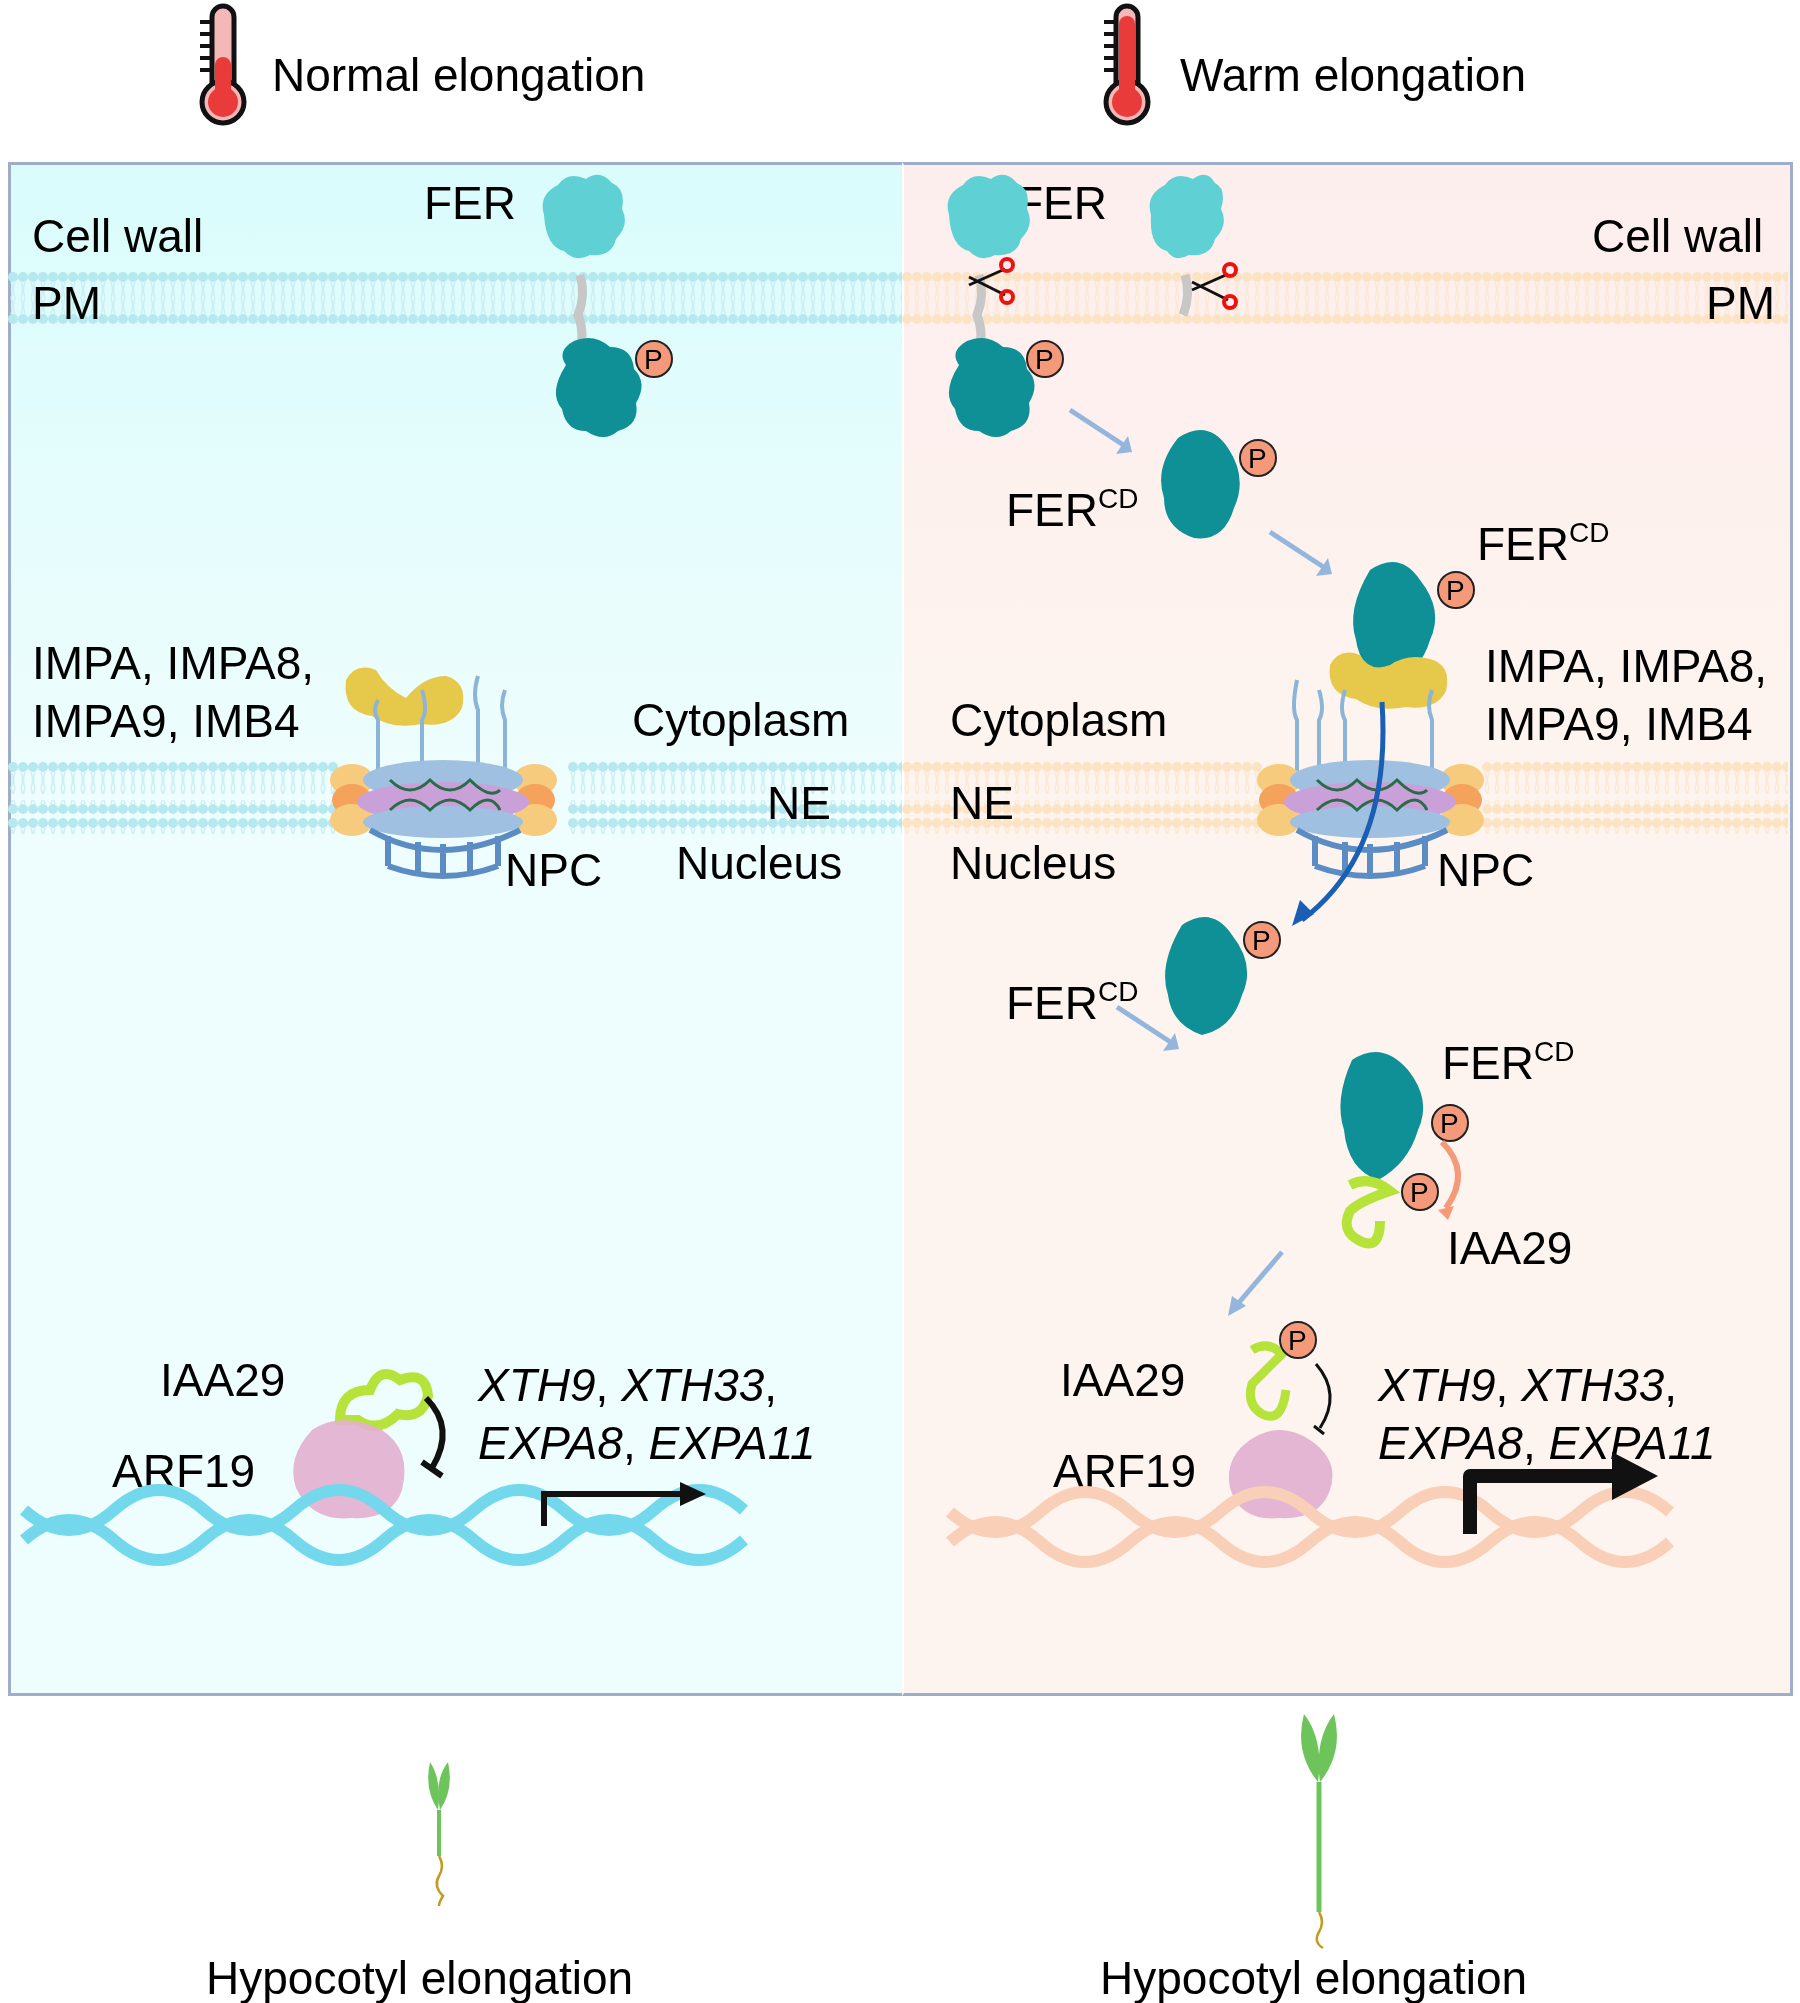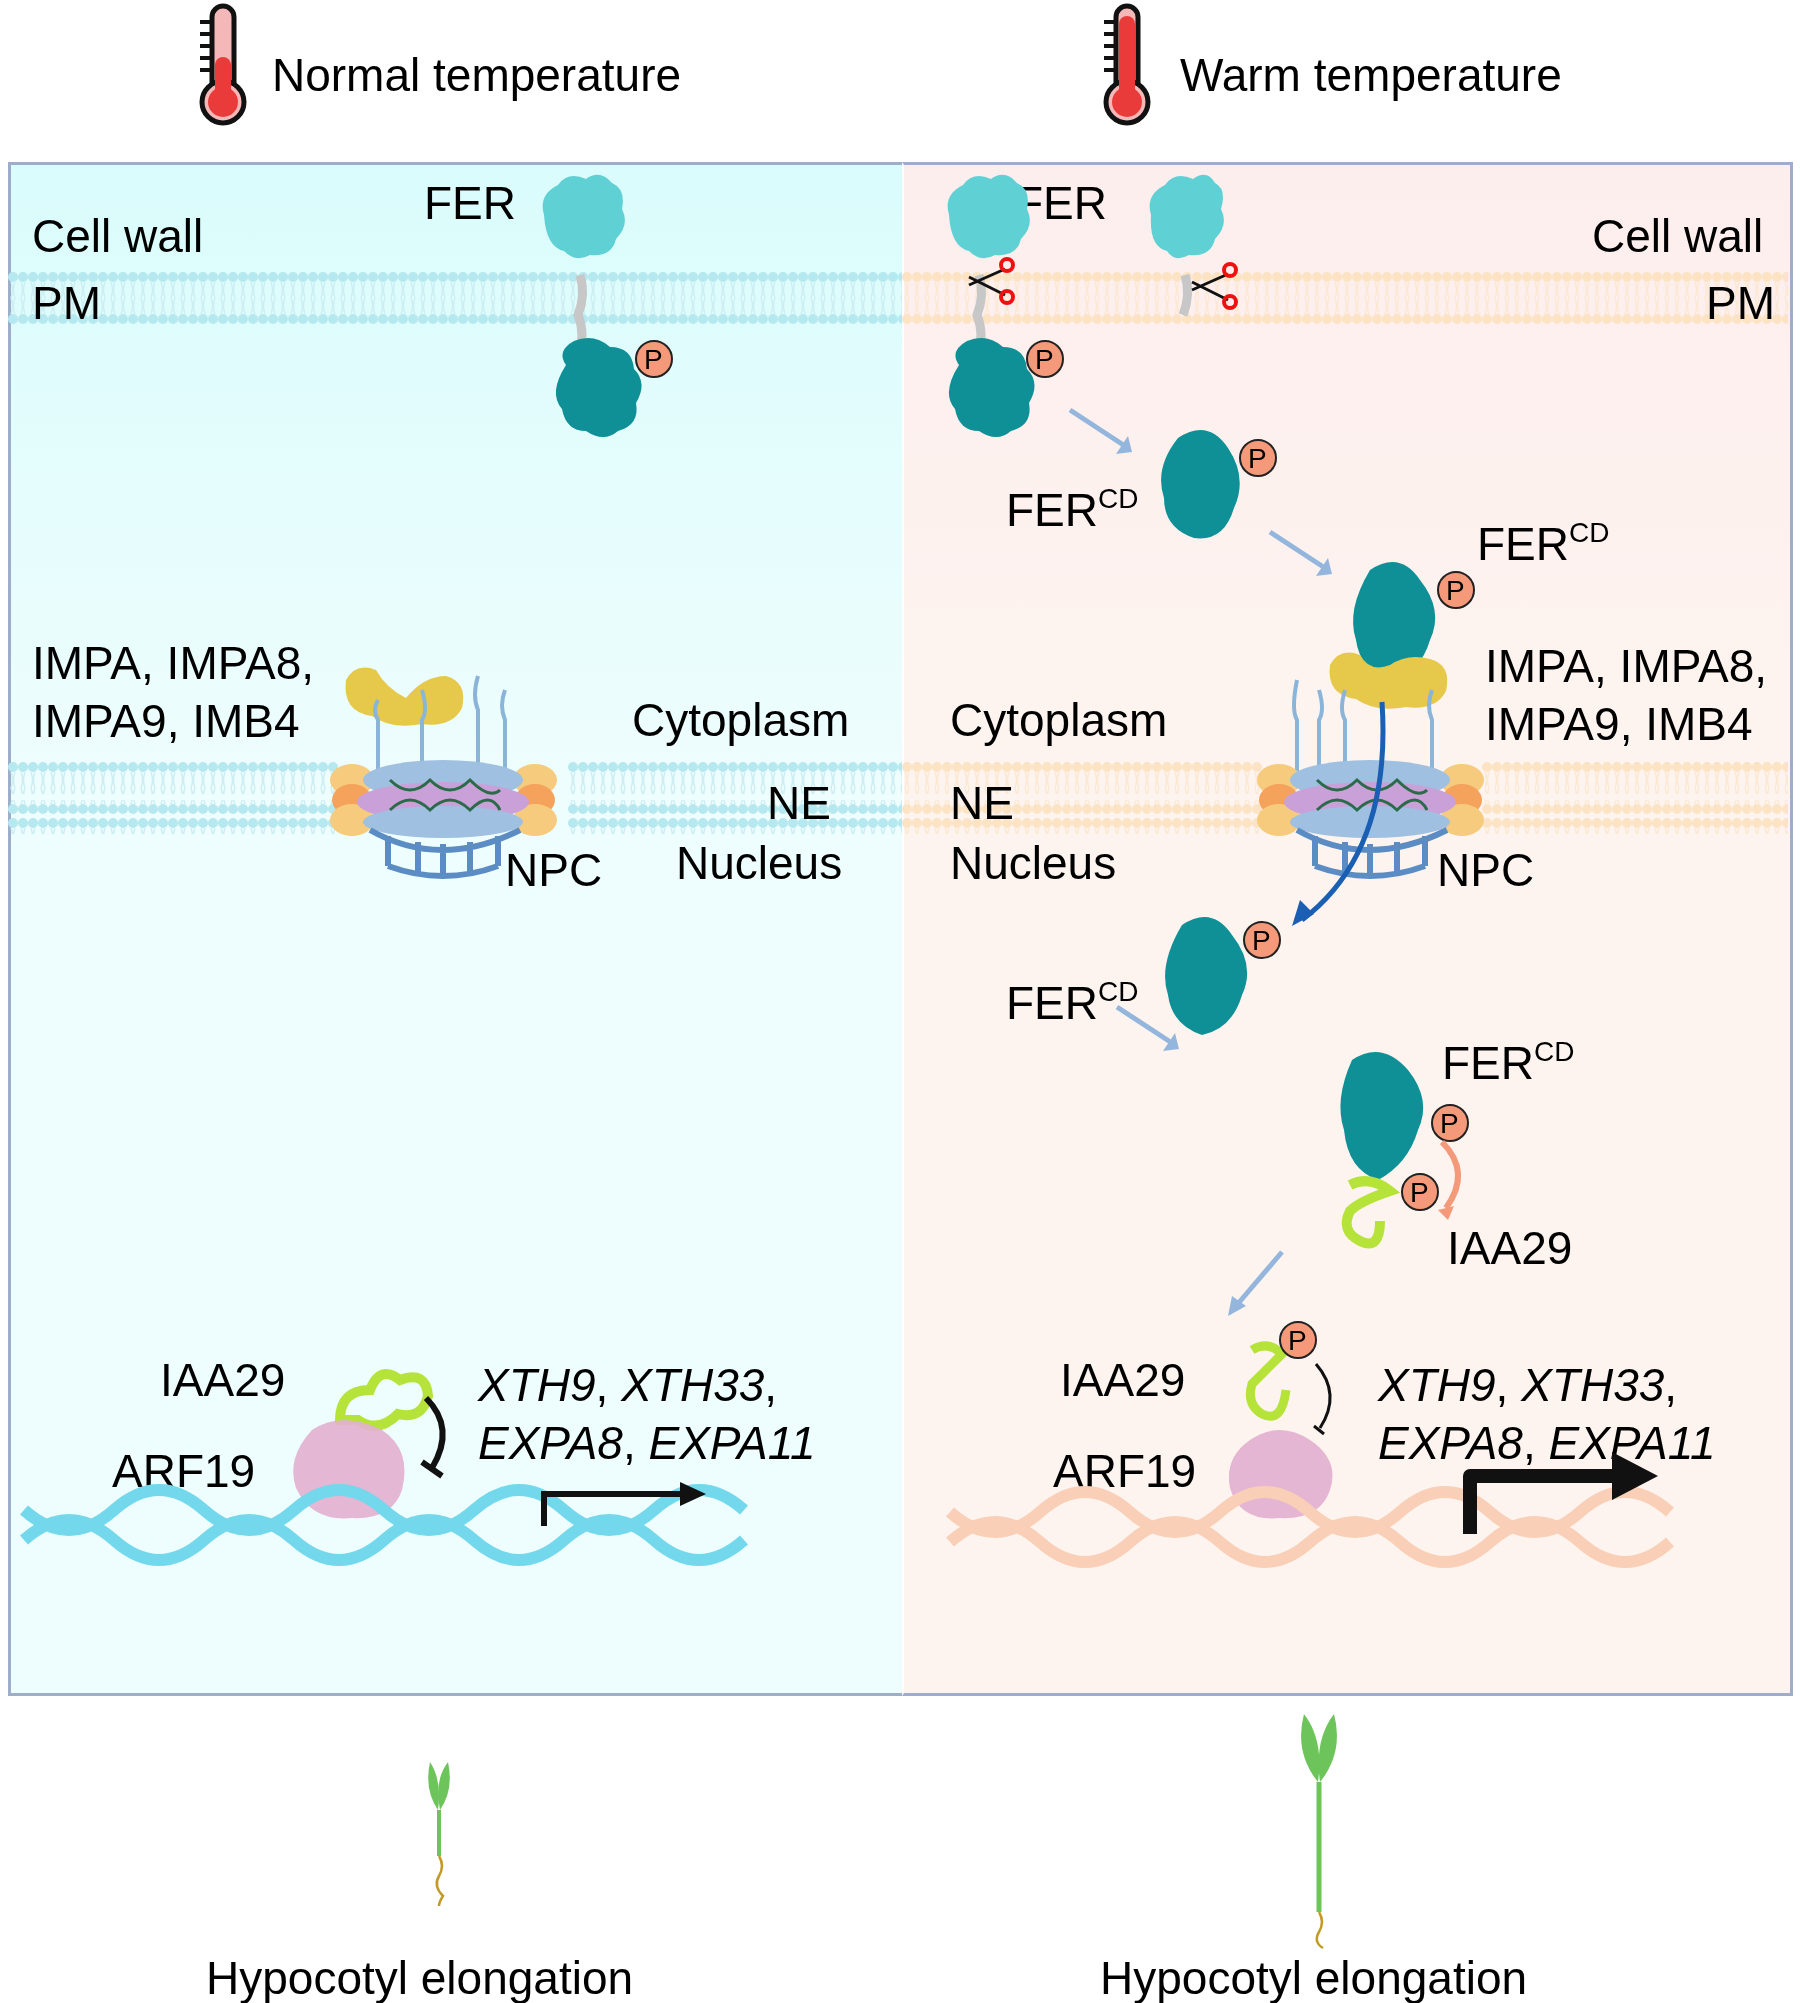--- a/index.html
+++ b/index.html
@@ -22,36 +22,36 @@
   <rect x="17" y="55" width="16" height="45" rx="8" fill="#ea3b3b"></rect>
   <circle cx="25" cy="100" r="15" fill="#ea3b3b"></circle>
   <g stroke="#111" stroke-width="4">
       <line x1="2" y1="20" x2="14" y2="20"></line>
       <line x1="2" y1="32" x2="14" y2="32"></line>
       <line x1="2" y1="44" x2="14" y2="44"></line>
       <line x1="2" y1="56" x2="14" y2="56"></line>
       <line x1="2" y1="68" x2="14" y2="68"></line>
     </g>
 </svg>
-<div class="lbl" style="left:272px;top:52px">Normal temperature</div>
+<div class="lbl" style="left:272px;top:52px">Normal elongation</div>
 
 <svg style="left:1102px;top:2px" width="50" height="128" viewBox="0 0 50 128">
   <rect x="14" y="4" width="22" height="90" rx="11" fill="#f5b8b8" stroke="#111" stroke-width="5"></rect>
   <circle cx="25" cy="100" r="21" fill="#f5b8b8" stroke="#111" stroke-width="5"></circle>
   <rect x="17" y="14" width="16" height="86" rx="8" fill="#ea3b3b"></rect>
   <circle cx="25" cy="100" r="15" fill="#ea3b3b"></circle>
   <g stroke="#111" stroke-width="4">
       <line x1="2" y1="20" x2="14" y2="20"></line>
       <line x1="2" y1="32" x2="14" y2="32"></line>
       <line x1="2" y1="44" x2="14" y2="44"></line>
       <line x1="2" y1="56" x2="14" y2="56"></line>
       <line x1="2" y1="68" x2="14" y2="68"></line>
     </g>
 </svg>
-<div class="lbl" style="left:1180px;top:52px">Warm temperature</div>
+<div class="lbl" style="left:1180px;top:52px">Warm elongation</div>
 
 <div id="panel-left" class="panel"></div>
 <div id="panel-right" class="panel"></div>
 
 <svg style="left:8px;top:270px" width="894" height="56">
   <defs>
     <pattern id="lipidB" width="10" height="56" patternUnits="userSpaceOnUse">
       <circle cx="5" cy="7" r="5" fill="#b6e8ef"></circle>
         <circle cx="5" cy="49" r="5" fill="#b6e8ef"></circle>
       <path d="M3 12 q3 8 0 16 M7 12 q-3 8 0 16 M3 28 q3 8 0 16 M7 28 q-3 8 0 16" stroke="#cdeff3" stroke-width="1.5" fill="none"></path>

